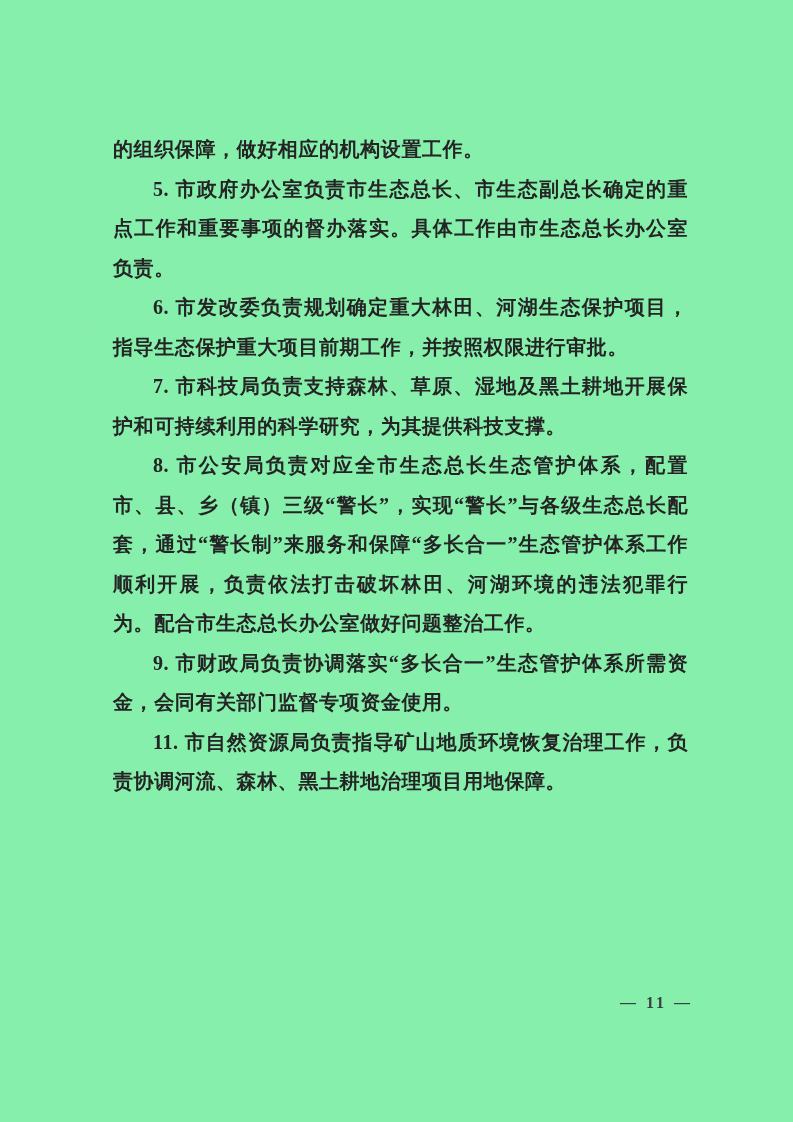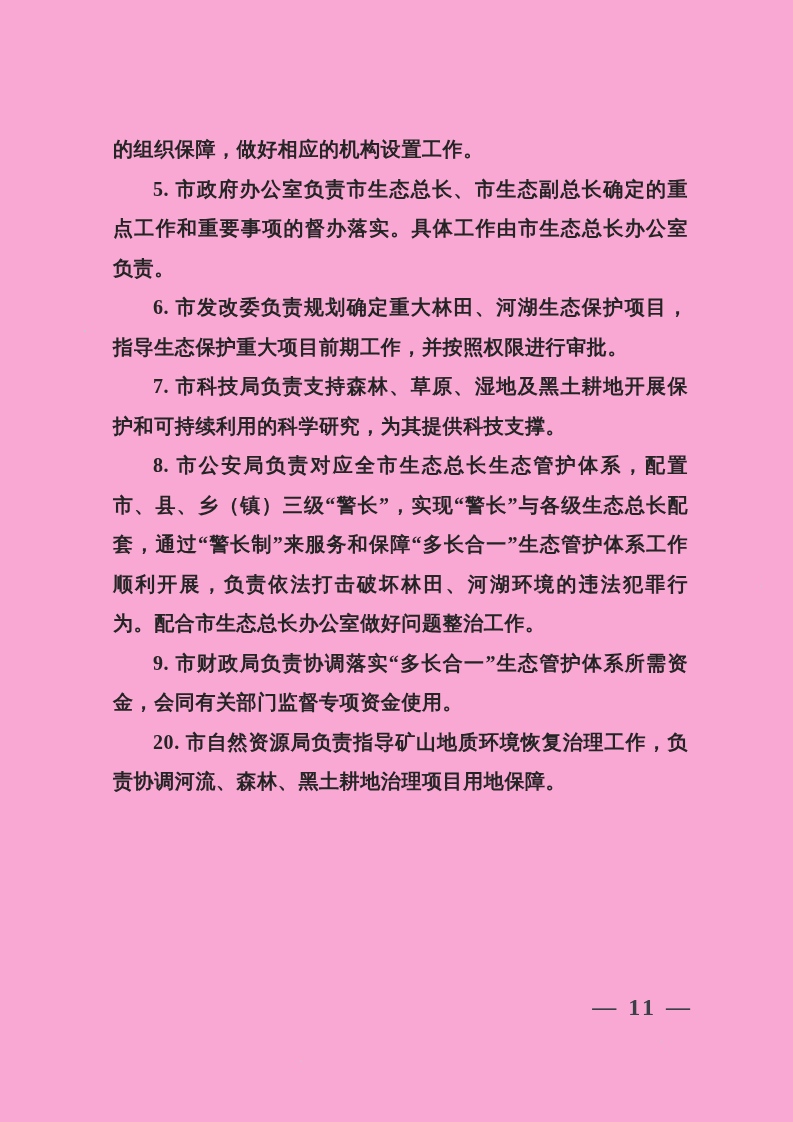--- a/index.html
+++ b/index.html
@@ -10,21 +10,21 @@
     width: 793px;
     height: 1122px;
     position: relative;
     background: #ffffff;
     font-family: "Liberation Serif", "DejaVu Serif", serif;
     overflow: hidden;
   }
   .page {
     position: absolute;
     inset: 0;
-    background: #f9a8d4;
+    background: #86efac;
     color: #262626;
   }
   .content {
     position: absolute;
     left: 113px;
     top: 130px;
     width: 575px;
   }
   .para {
     margin: 0;
@@ -37,21 +37,21 @@
     word-break: break-all;
     color: #242424;
   }
   .para.indent {
     text-indent: 2em;
   }
   .page-number {
     position: absolute;
     top: 994px;
     right: 100px;
-    font-size: 24px;
+    font-size: 16px;
     font-weight: bold;
     letter-spacing: 3px;
     color: #3a4048;
   }
   
   .speckle {
     position: absolute;
     width: 2px;
     height: 2px;
     border-radius: 50%;
@@ -67,21 +67,21 @@
 
 <div class="page">
 
   <div class="content">
     <p class="para">的组织保障，做好相应的机构设置工作。</p>
     <p class="para indent">5. 市政府办公室负责市生态总长、市生态副总长确定的重点工作和重要事项的督办落实。具体工作由市生态总长办公室负责。</p>
     <p class="para indent">6. 市发改委负责规划确定重大林田、河湖生态保护项目，指导生态保护重大项目前期工作，并按照权限进行审批。</p>
     <p class="para indent">7. 市科技局负责支持森林、草原、湿地及黑土耕地开展保护和可持续利用的科学研究，为其提供科技支撑。</p>
     <p class="para indent">8. 市公安局负责对应全市生态总长生态管护体系，配置市、县、乡（镇）三级“警长”，实现“警长”与各级生态总长配套，通过“警长制”来服务和保障“多长合一”生态管护体系工作顺利开展，负责依法打击破坏林田、河湖环境的违法犯罪行为。配合市生态总长办公室做好问题整治工作。</p>
     <p class="para indent">9. 市财政局负责协调落实“多长合一”生态管护体系所需资金，会同有关部门监督专项资金使用。</p>
-    <p class="para indent">20. 市自然资源局负责指导矿山地质环境恢复治理工作，负责协调河流、森林、黑土耕地治理项目用地保障。</p>
+    <p class="para indent">11. 市自然资源局负责指导矿山地质环境恢复治理工作，负责协调河流、森林、黑土耕地治理项目用地保障。</p>
   </div>
 
   <div class="page-number">— 11 —</div>
 
   <div class="speckle s1"></div>
   <div class="speckle s2"></div>
   <div class="speckle s3"></div>
   <div class="speckle s4"></div>
 
 </div>

